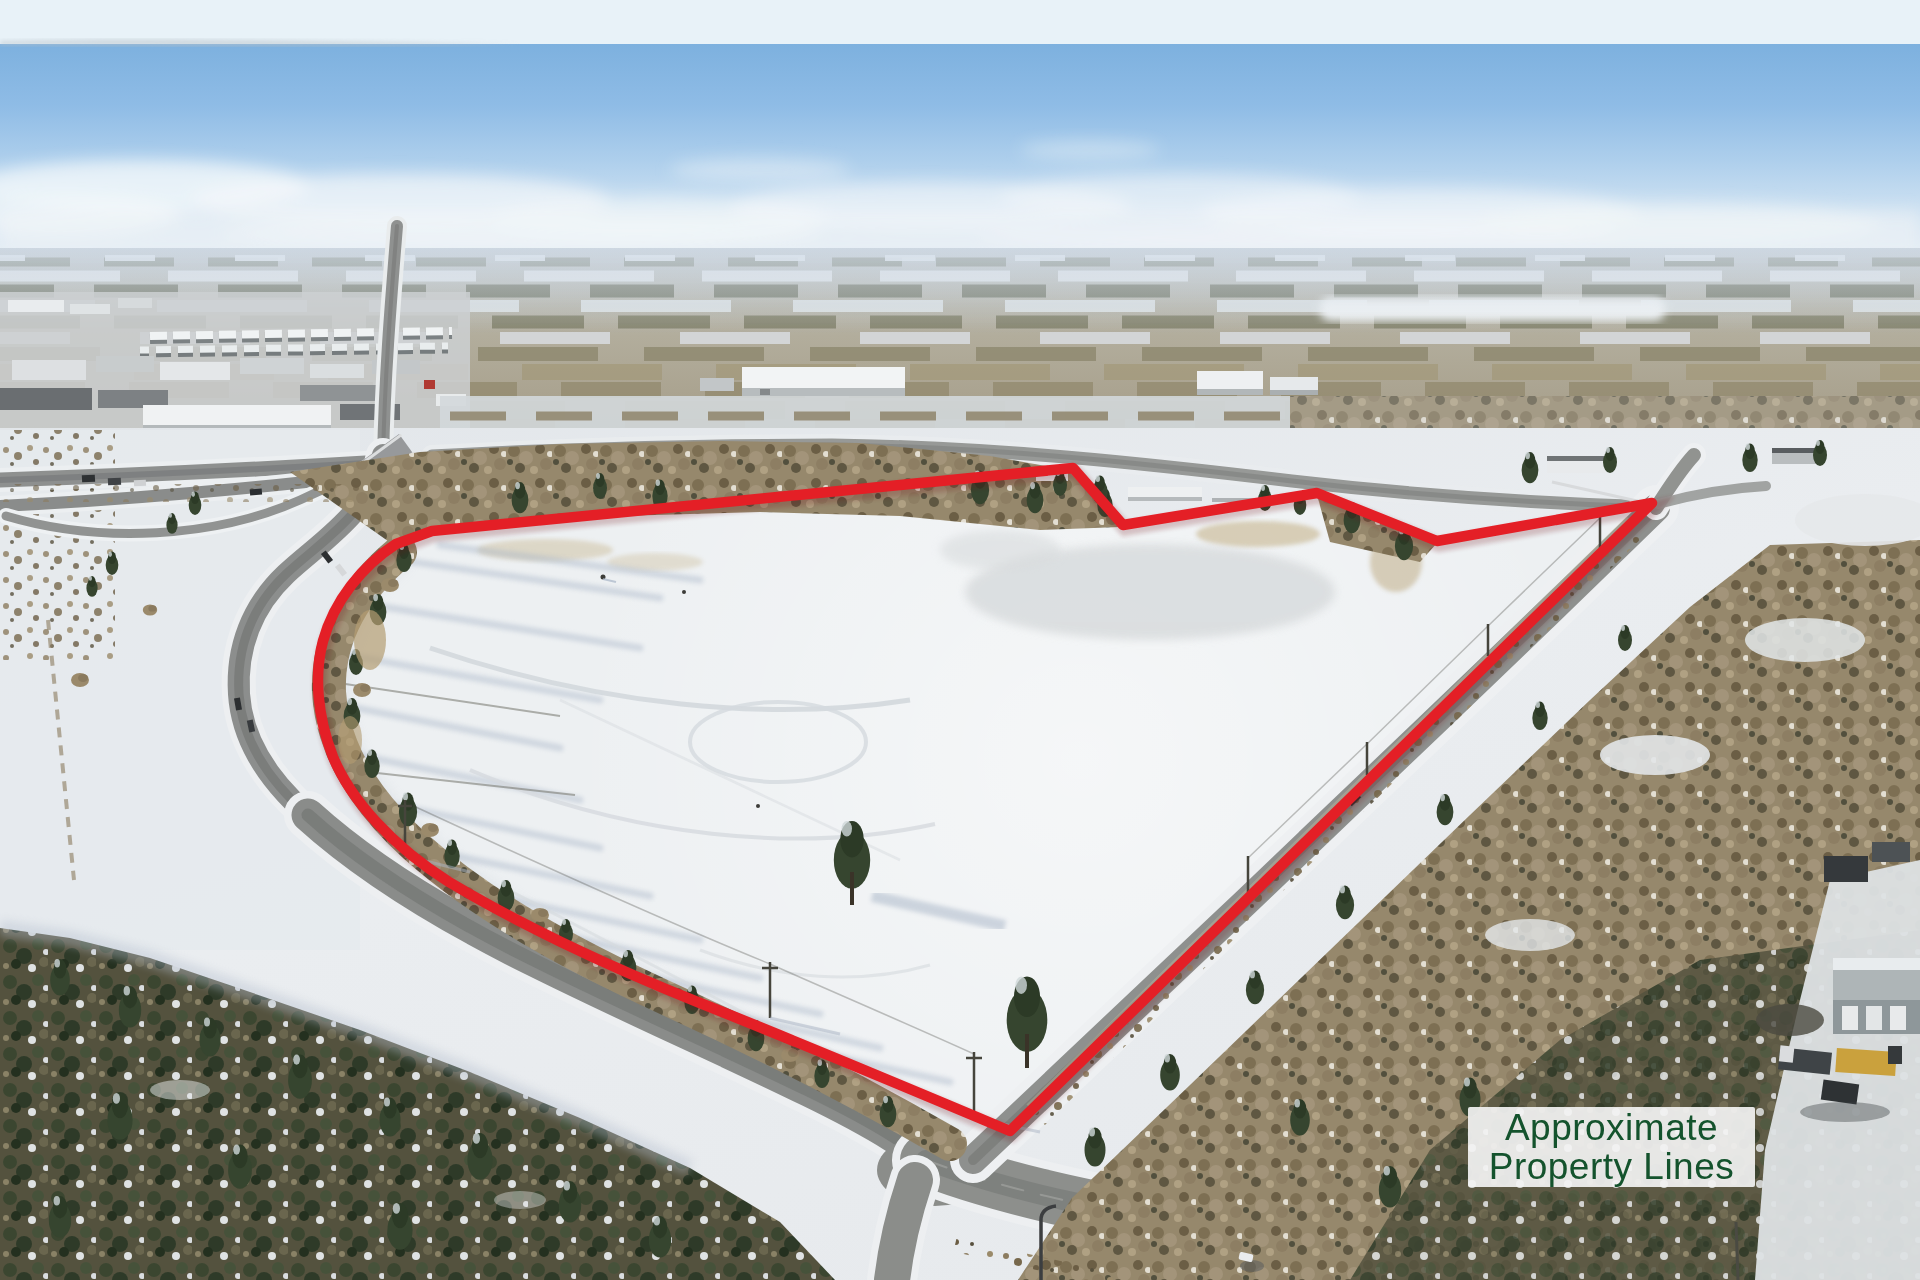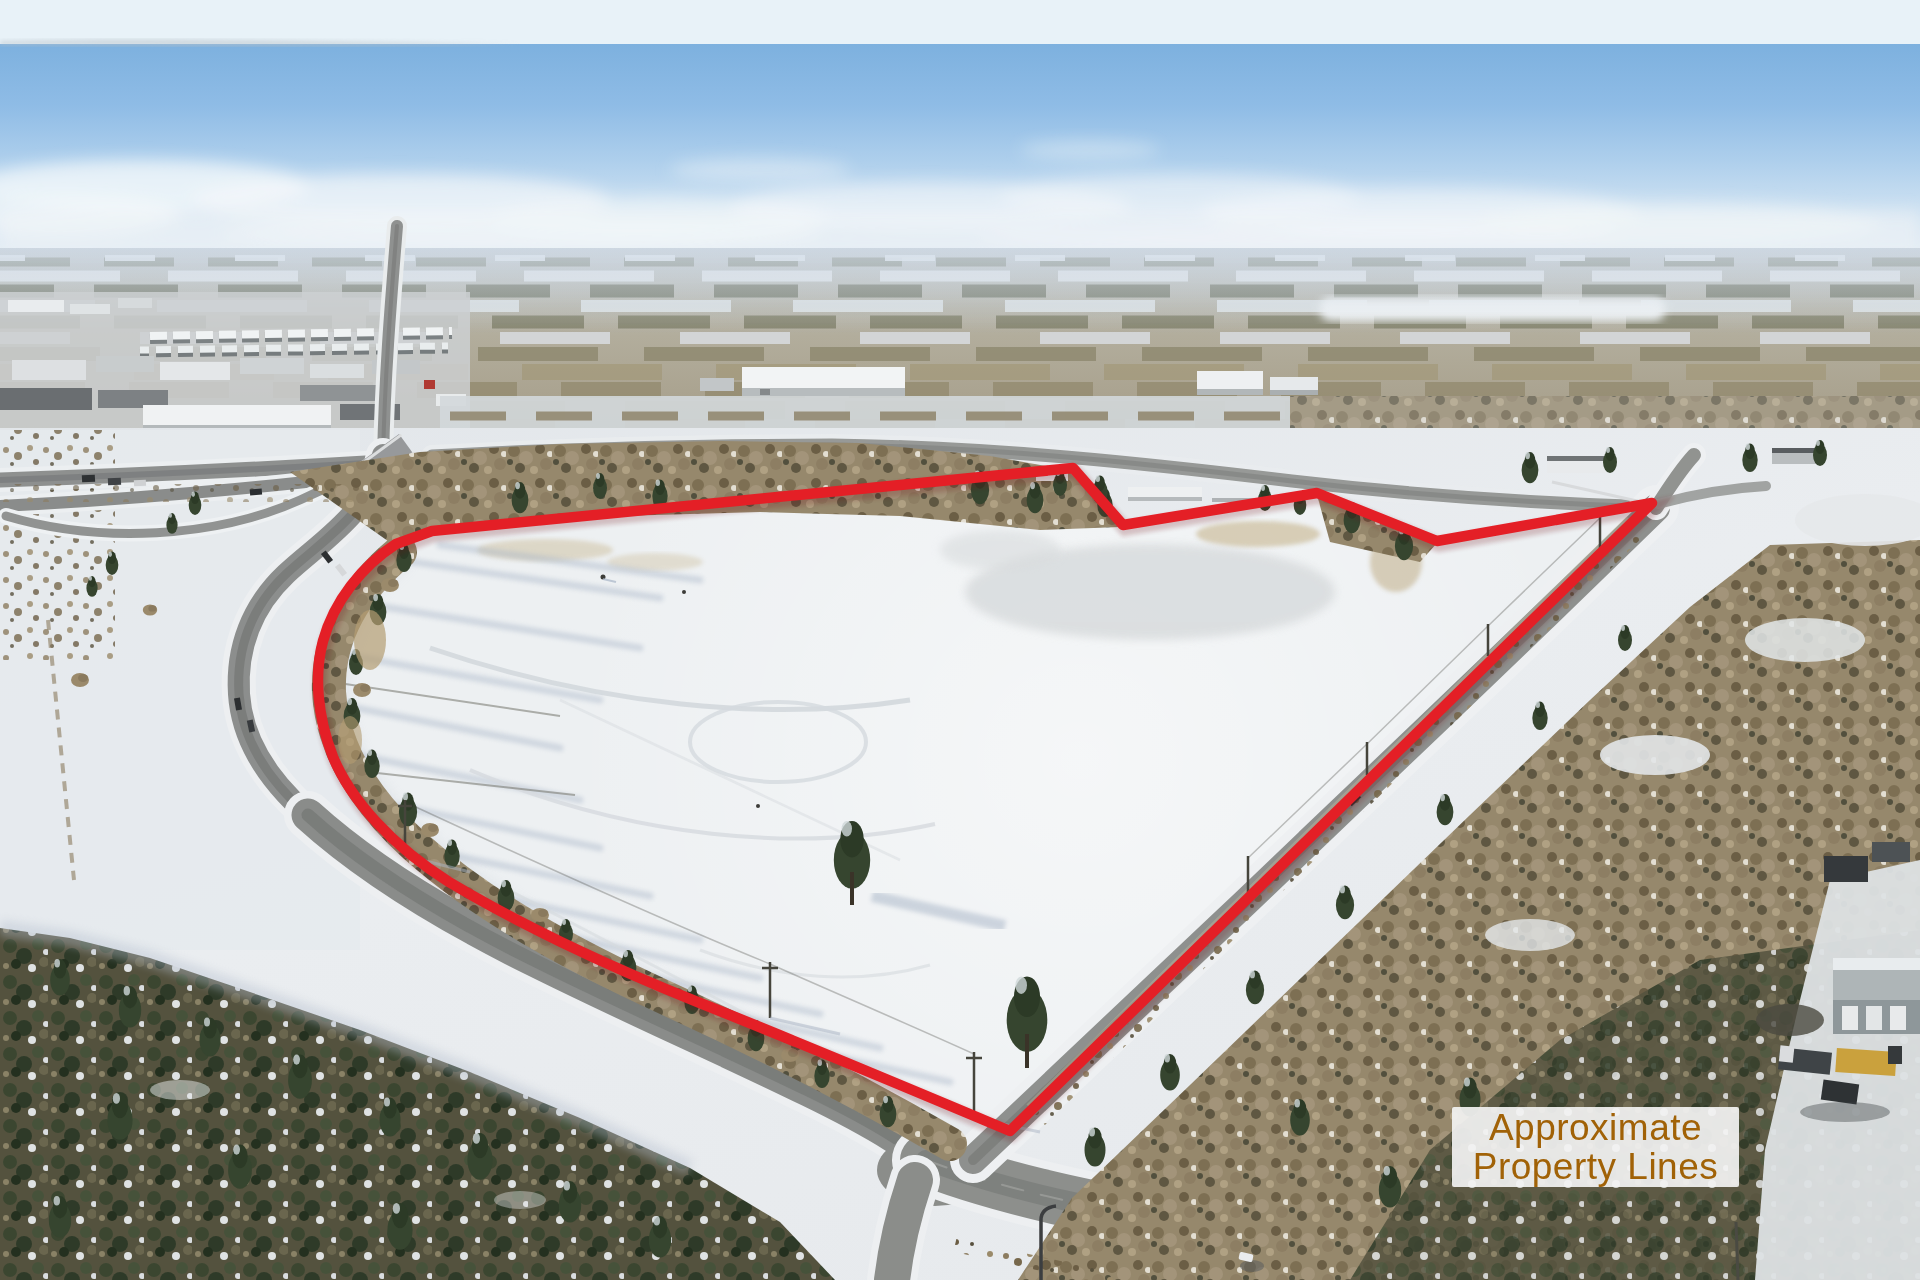--- a/index.html
+++ b/index.html
@@ -464,17 +464,17 @@
   <ellipse cx="1252" cy="1266" rx="12" ry="6" fill="#53585c" opacity="0.5"></ellipse>
   <rect x="1239" y="1253" width="14" height="8" rx="2" fill="#e9ebed" transform="rotate(12 1246 1257)"></rect>
 </g>
 
 <g>
   <path fill="none" stroke="#701015" stroke-width="14" opacity="0.22" transform="translate(2,4)" filter="url(#b2)" d="M 432 531 L 1073 468 L 1123 525 L 1317 493 L 1437 541 L 1652 503 L 1010 1131 C 903 1086 793 1040 700 1003 C 610 967 521 925 449 882 C 392 846 351 800 333 757 C 317 716 314 674 323 641 C 334 601 362 566 396 544 Z"></path>
   <path id="prop-line" fill="none" stroke="#e41f26" stroke-width="10.5" stroke-linejoin="round" stroke-linecap="round" d="M 432 531 L 1073 468 L 1123 525 L 1317 493 L 1437 541 L 1652 503 L 1010 1131 C 903 1086 793 1040 700 1003 C 610 967 521 925 449 882 C 392 846 351 800 333 757 C 317 716 314 674 323 641 C 334 601 362 566 396 544 Z"></path>
 </g>
 </svg>
 
-<div class="label-box" id="label-box" style="background: rgba(243, 243, 243, 0.92); color: #a16207;">
+<div class="label-box" id="label-box" style="background: rgba(243, 243, 243, 0.92); color: #14532d; margin-left: 16px;">
   <div>Approximate</div>
   <div>Property Lines</div>
 </div>
 </div>
 
 </body></html>

